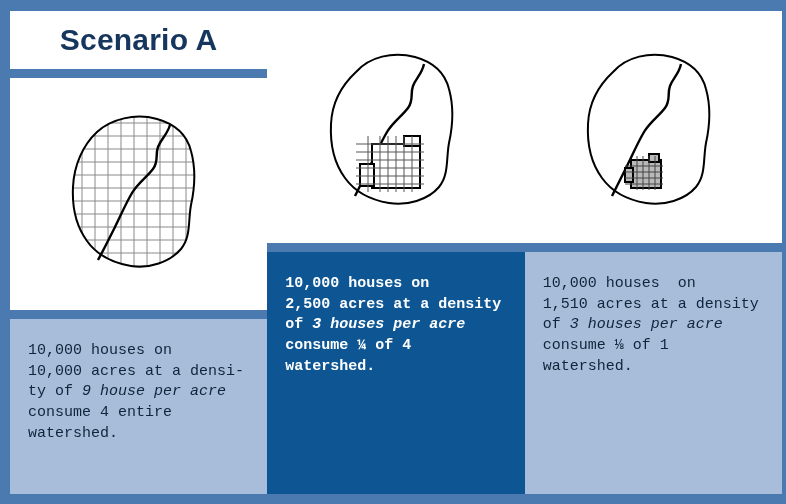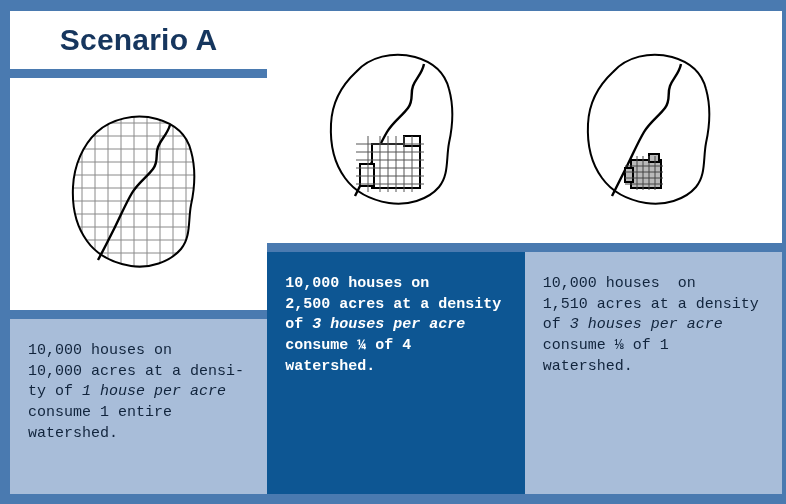--- a/index.html
+++ b/index.html
@@ -125,22 +125,22 @@
             <line x1="20" y1="167" x2="190" y2="167"></line>
           </g>
         </g>
         <path d="M58,33 C72,20 96,14 118,20 C136,25 148,36 152,52 C157,70 156,88 152,106 C149,122 152,138 142,150 C131,163 110,170 92,167 C74,164 58,156 48,142 C37,127 33,108 34,88 C35,66 44,46 58,33 Z" fill="none" stroke="#000000" stroke-width="2"></path>
         <path d="M131,26 C128,36 122,40 119,48 C116,56 120,62 114,70 C108,78 99,84 93,94 C87,104 82,116 76,128 C70,140 64,152 59,161" fill="none" stroke="#000000" stroke-width="2.4"></path>
       </svg>
     </div>
     <div class="caption light">
       <span class="cap-line">10,000 houses on</span>
       <span class="cap-line">10,000 acres at a densi-</span>
-      <span class="cap-line"><span>ty of </span><span class="em">1 house per acre</span></span>
-      <span class="cap-line">consume 1 entire</span>
+      <span class="cap-line"><span>ty of </span><span class="em">9 house per acre</span></span>
+      <span class="cap-line">consume 4 entire</span>
       <span class="cap-line">watershed.</span>
     </div>
   </div>
 
   <div class="column">
     <div class="figure">
       <svg width="200" height="190" viewBox="0 0 200 190">
         <defs>
           <clipPath id="clipB">
             <path d="M60,40 C73,25 97,19 119,25 C137,30 149,41 153,57 C158,75 157,93 153,111 C150,127 153,143 143,155 C132,168 111,174 93,171 C75,168 59,160 49,146 C38,131 34,112 35,92 C36,70 46,53 60,40 Z"></path>

